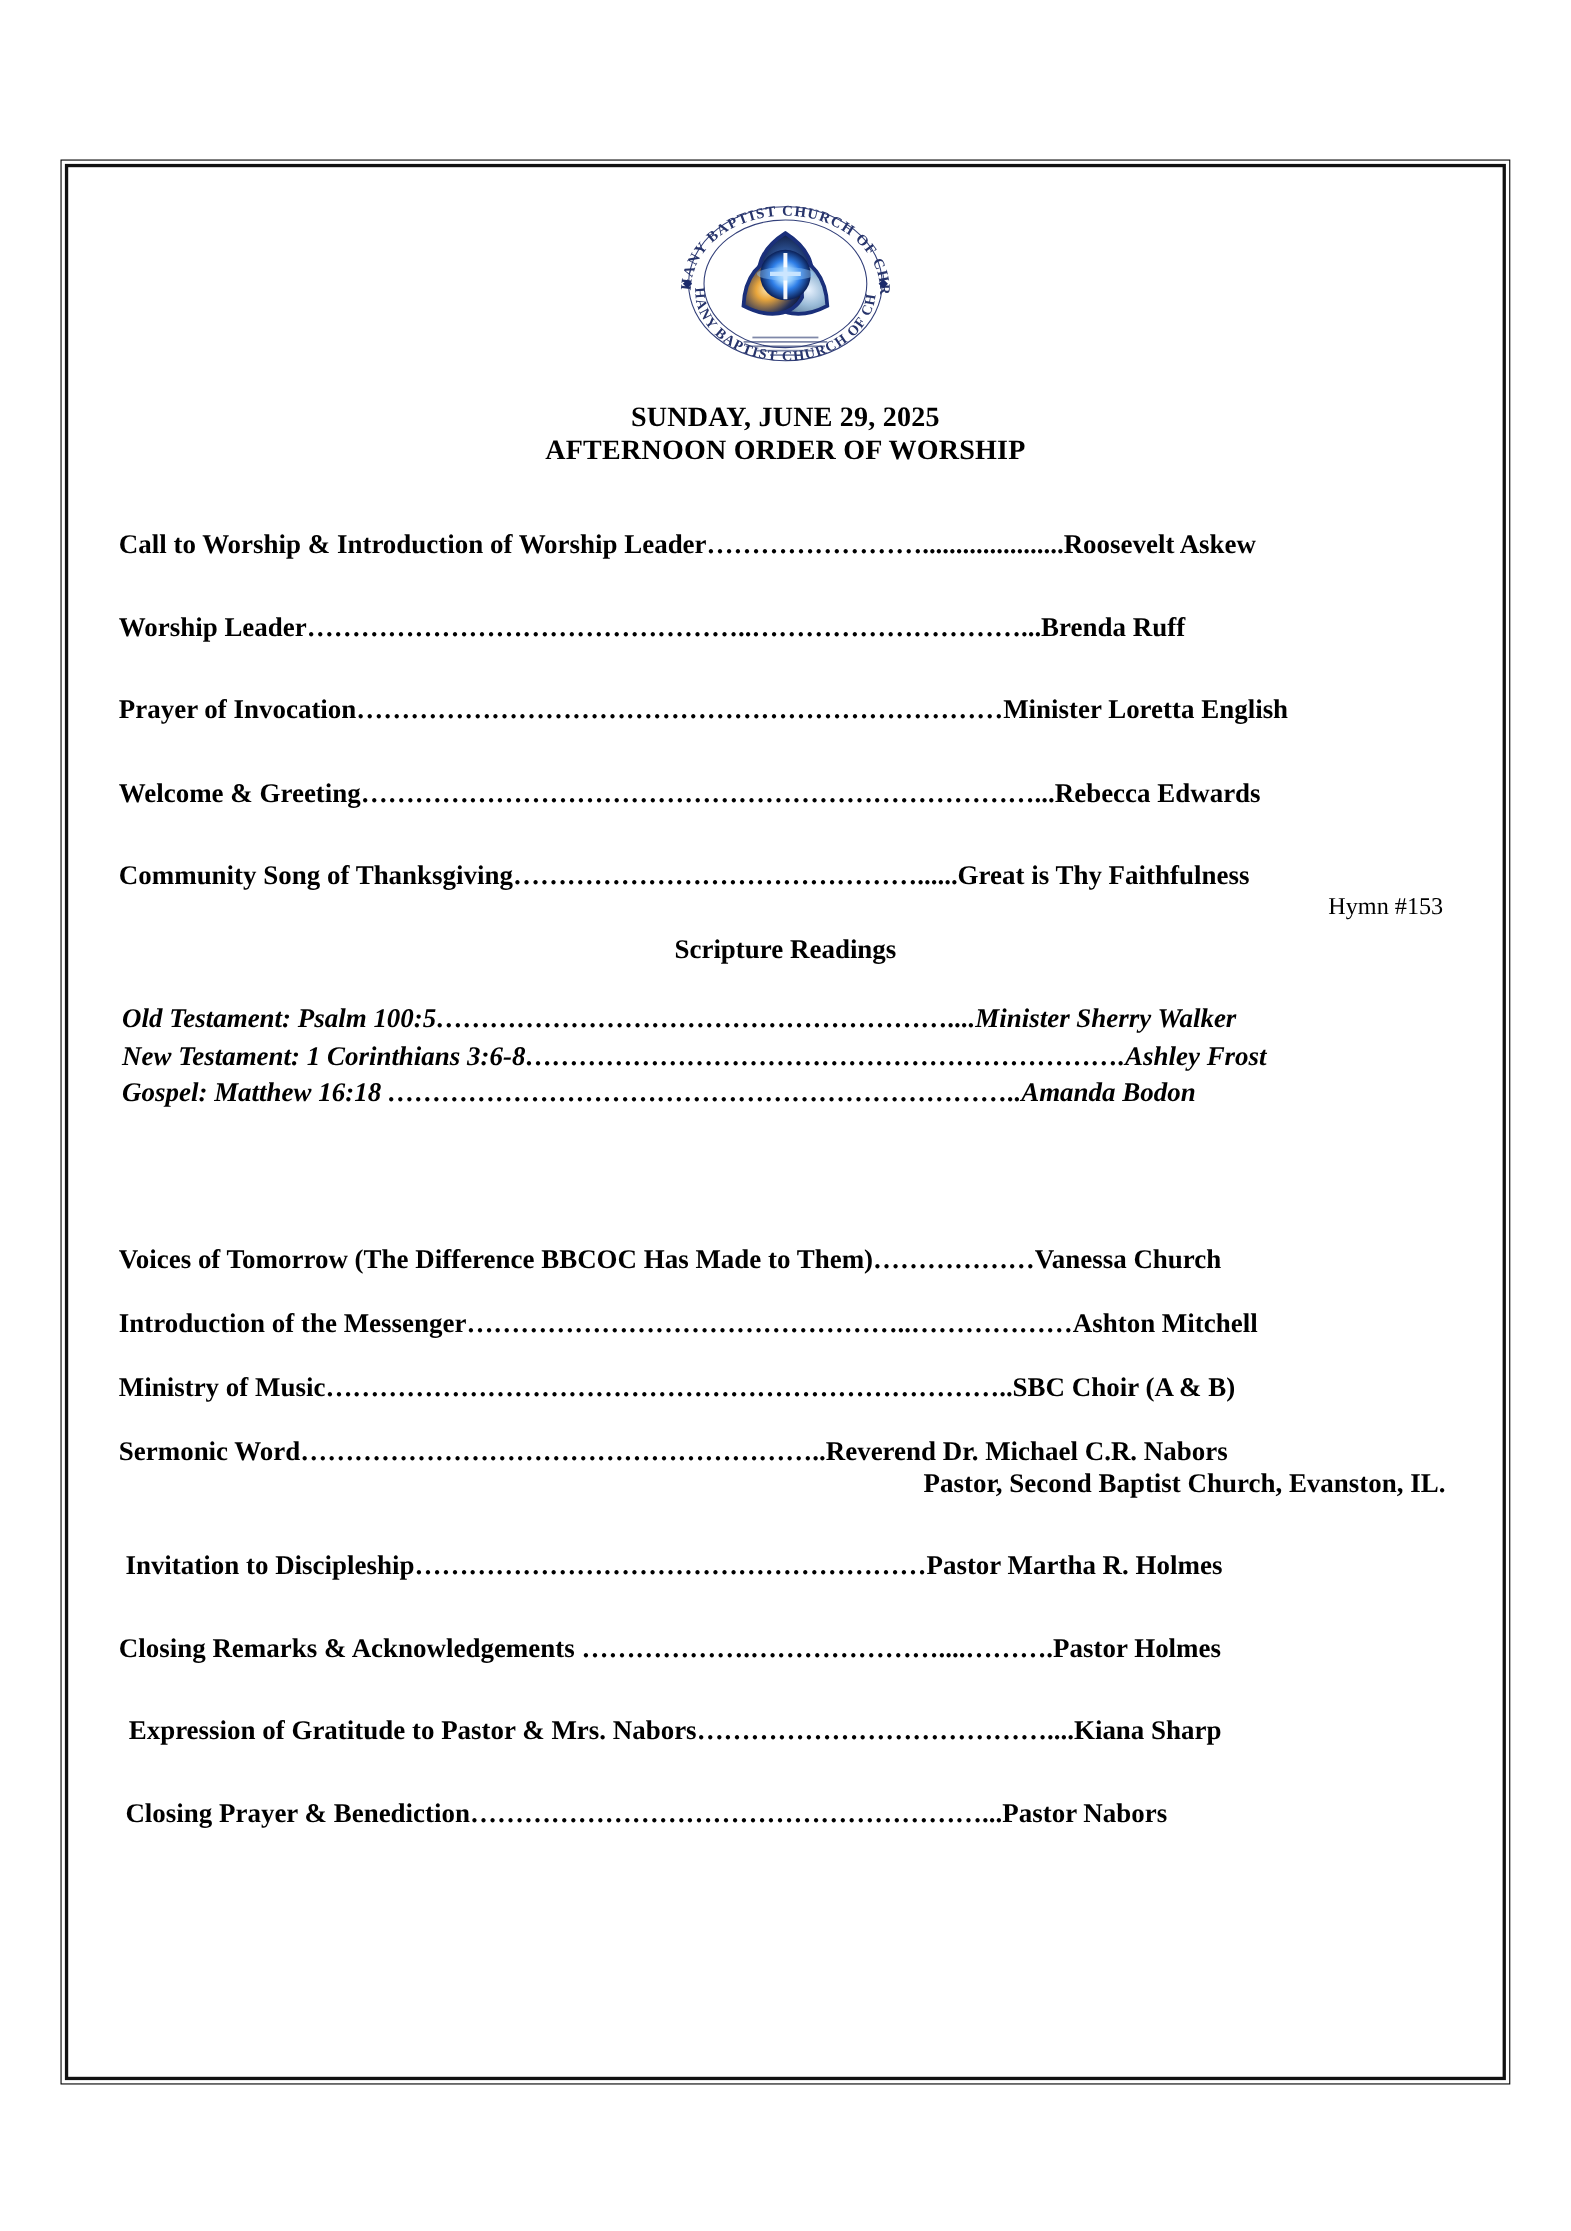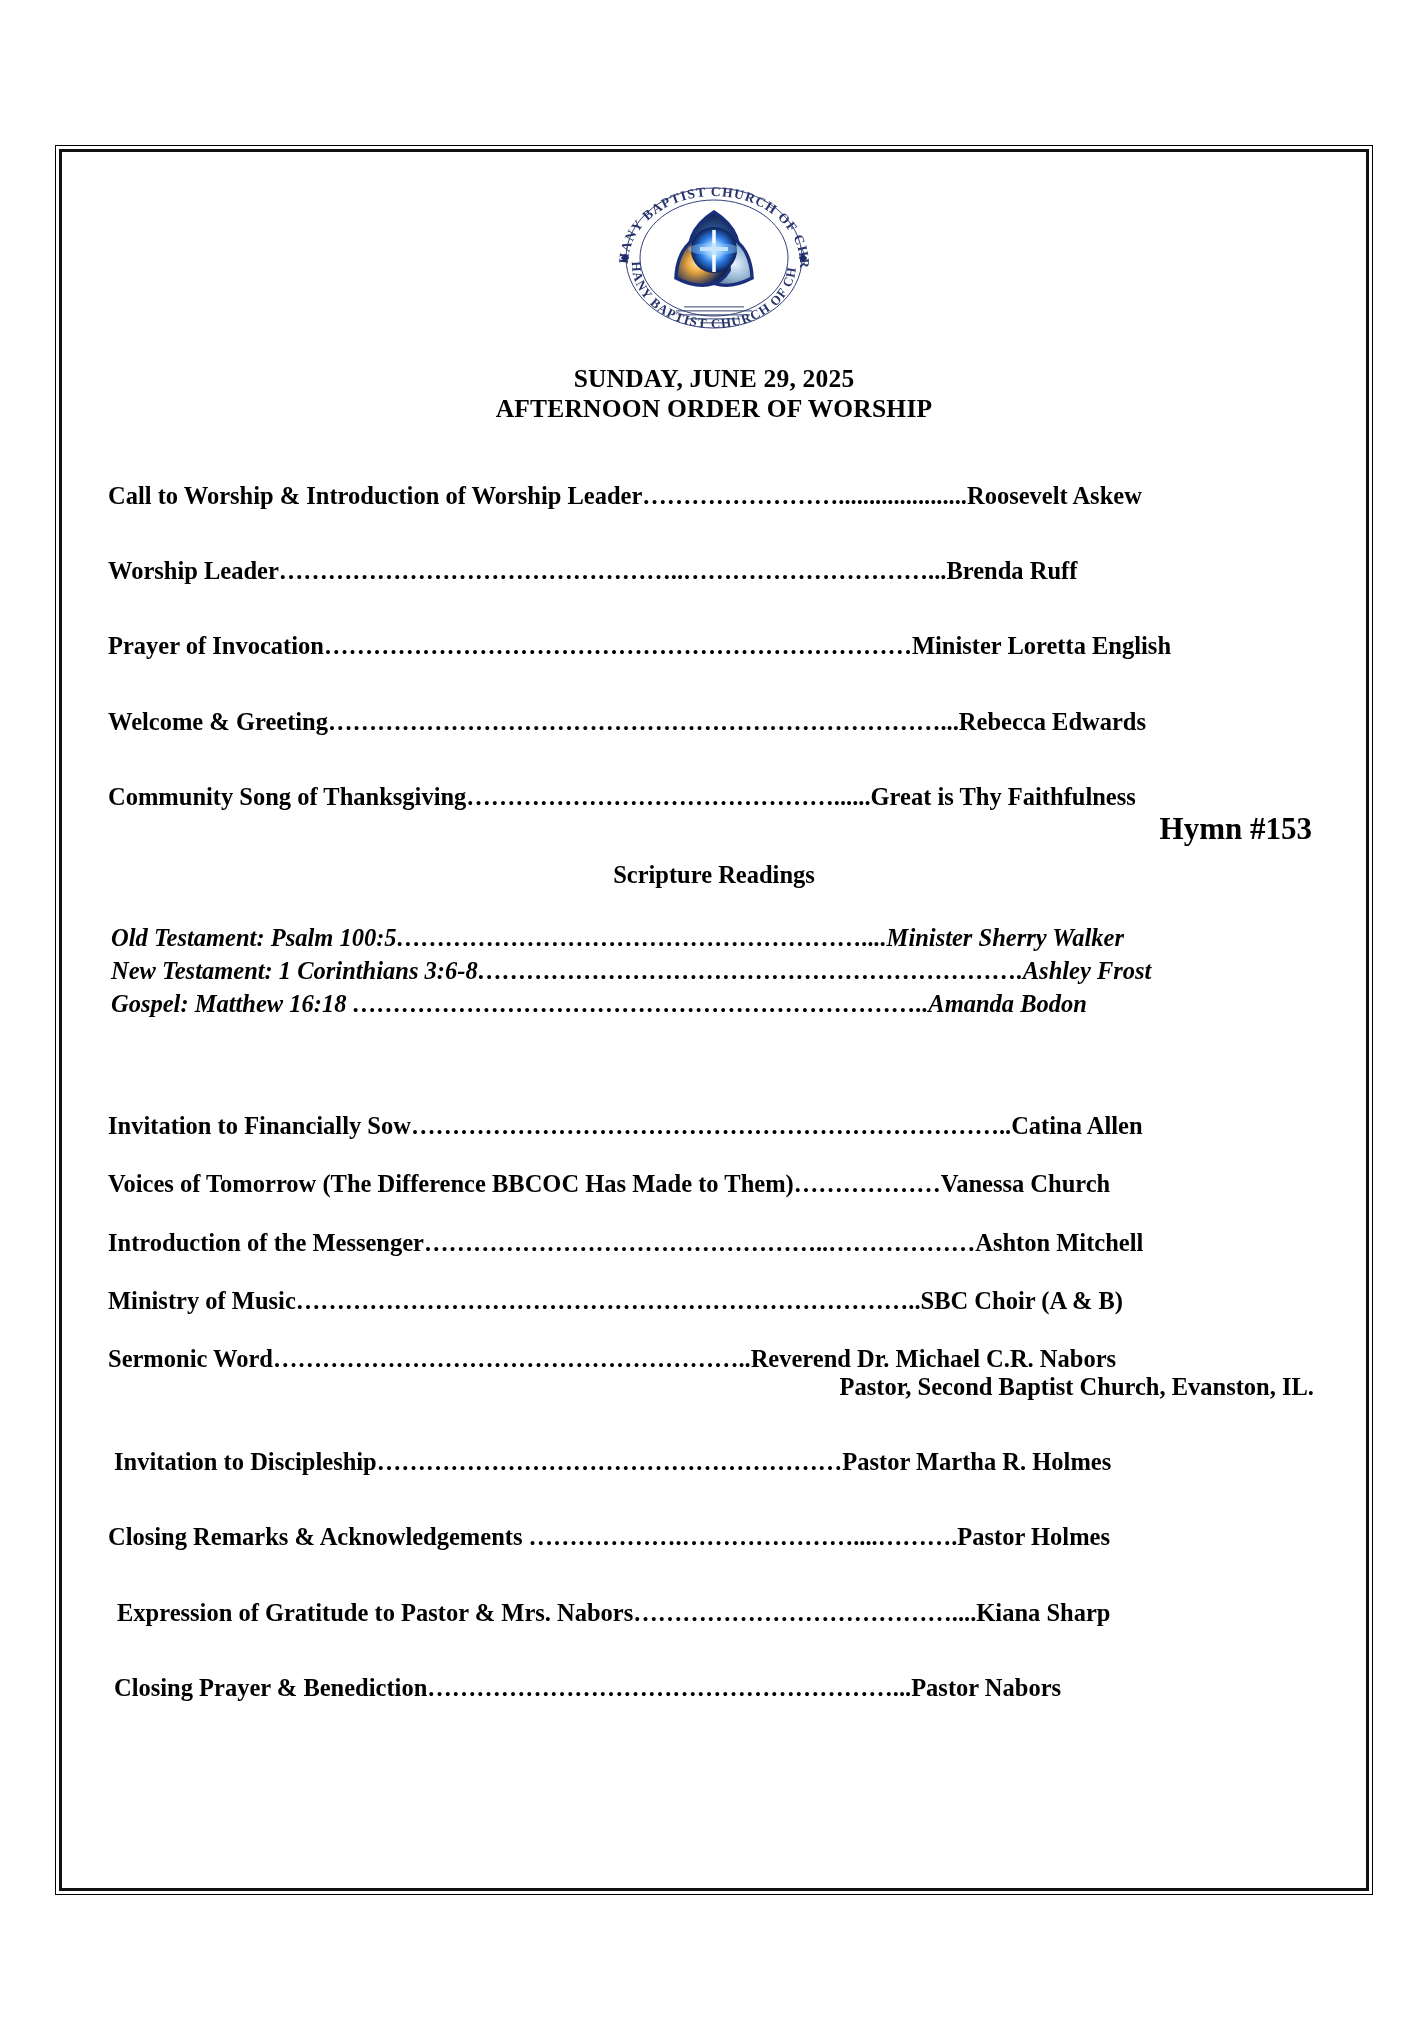--- a/index.html
+++ b/index.html
@@ -96,22 +96,22 @@
     line-height: 1.15;
     white-space: nowrap;
     overflow: hidden;
     display: block;
   }
   .gap-lg  { height: 47px; }
   .gap-md  { height: 30px; }
   .gap-sm  { height: 14px; }
 
   .sub-right {
-    font-size: 31px;
-    font-weight: bold;
+    font-size: 22px;
+    font-weight: normal;
     text-align: right;
     padding-right: 8px;
     line-height: 1.15;
   }
   .sub-right-mid {
     font-size: 24.5px;
     font-weight: bold;
     text-align: right;
     padding-right: 6px;
     line-height: 1.15;
@@ -267,23 +267,20 @@
         <div class="prog-line indent-1">
           <span>Gospel: Matthew 16:18 </span><span>……………………………………………………………..</span><span>Amanda Bodon</span>
         </div>
       </div>
 
       <div class="gap-lg"></div>
 
 
       <div class="gap-lg"></div>
 
-      <div class="prog-line indent-0">
-        <span>Invitation to Financially Sow</span><span>………………………………………………………………..</span><span>Catina Allen</span>
-      </div>
 
       <div class="gap-md"></div>
 
       <div class="prog-line indent-0">
         <span>Voices of Tomorrow (The Difference BBCOC Has Made to Them)</span><span>………………</span><span>Vanessa Church</span>
       </div>
 
       <div class="gap-md"></div>
 
       <div class="prog-line indent-0">

